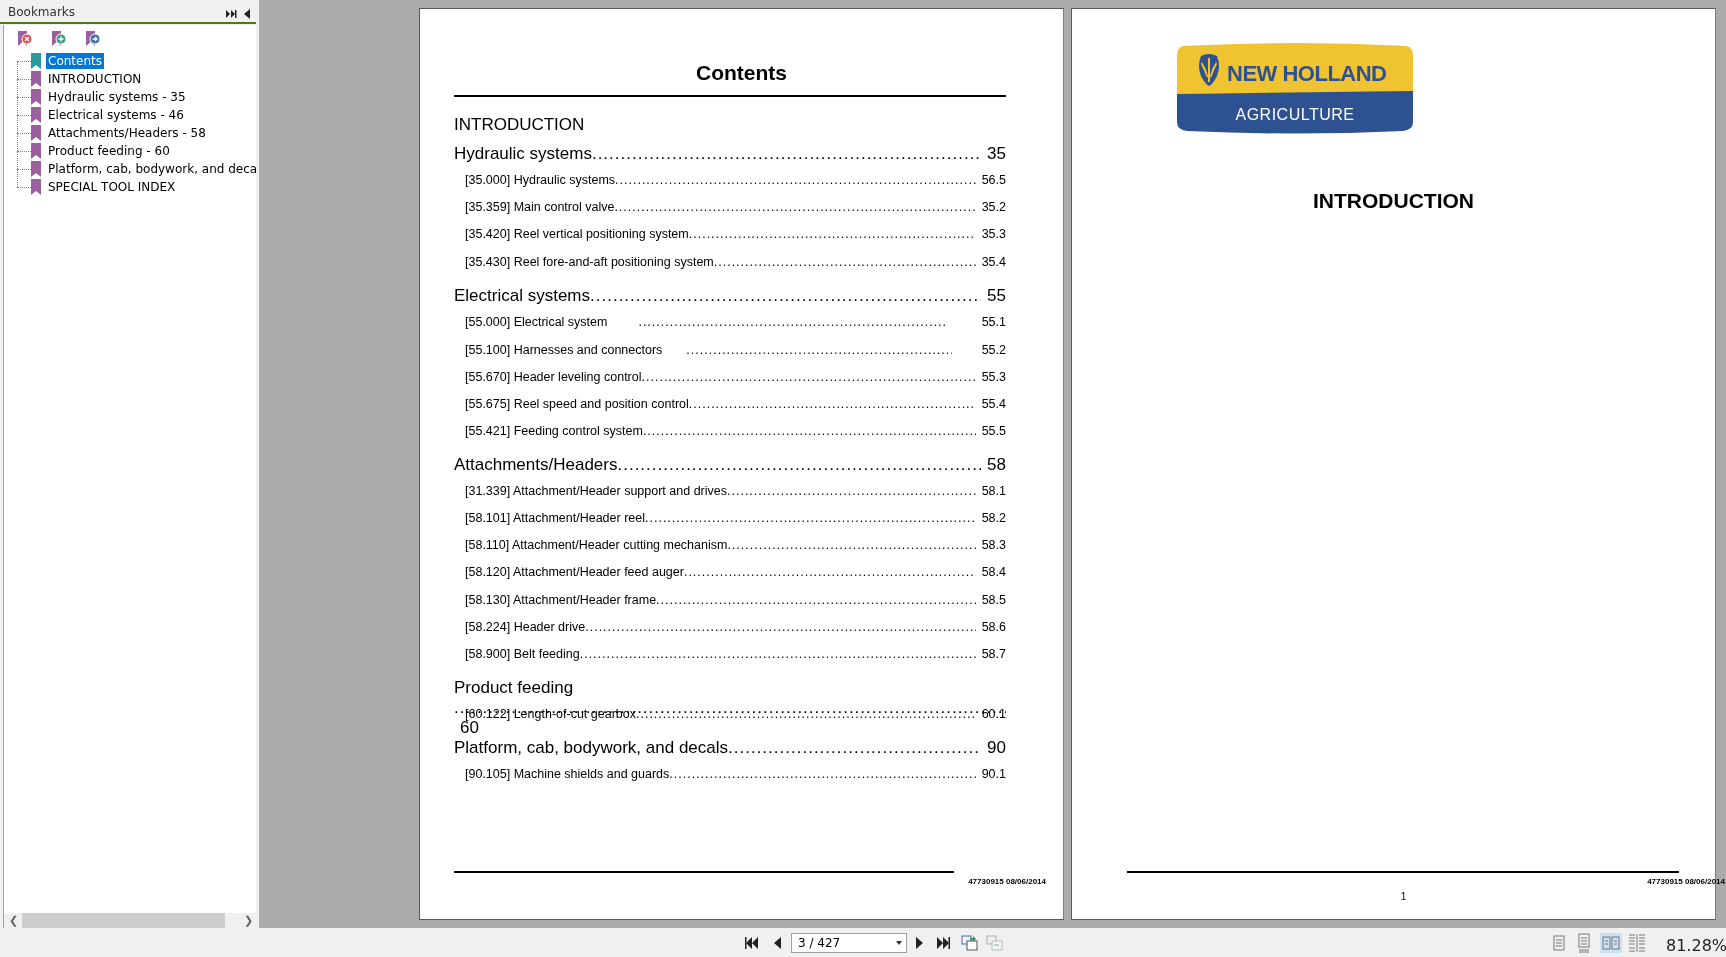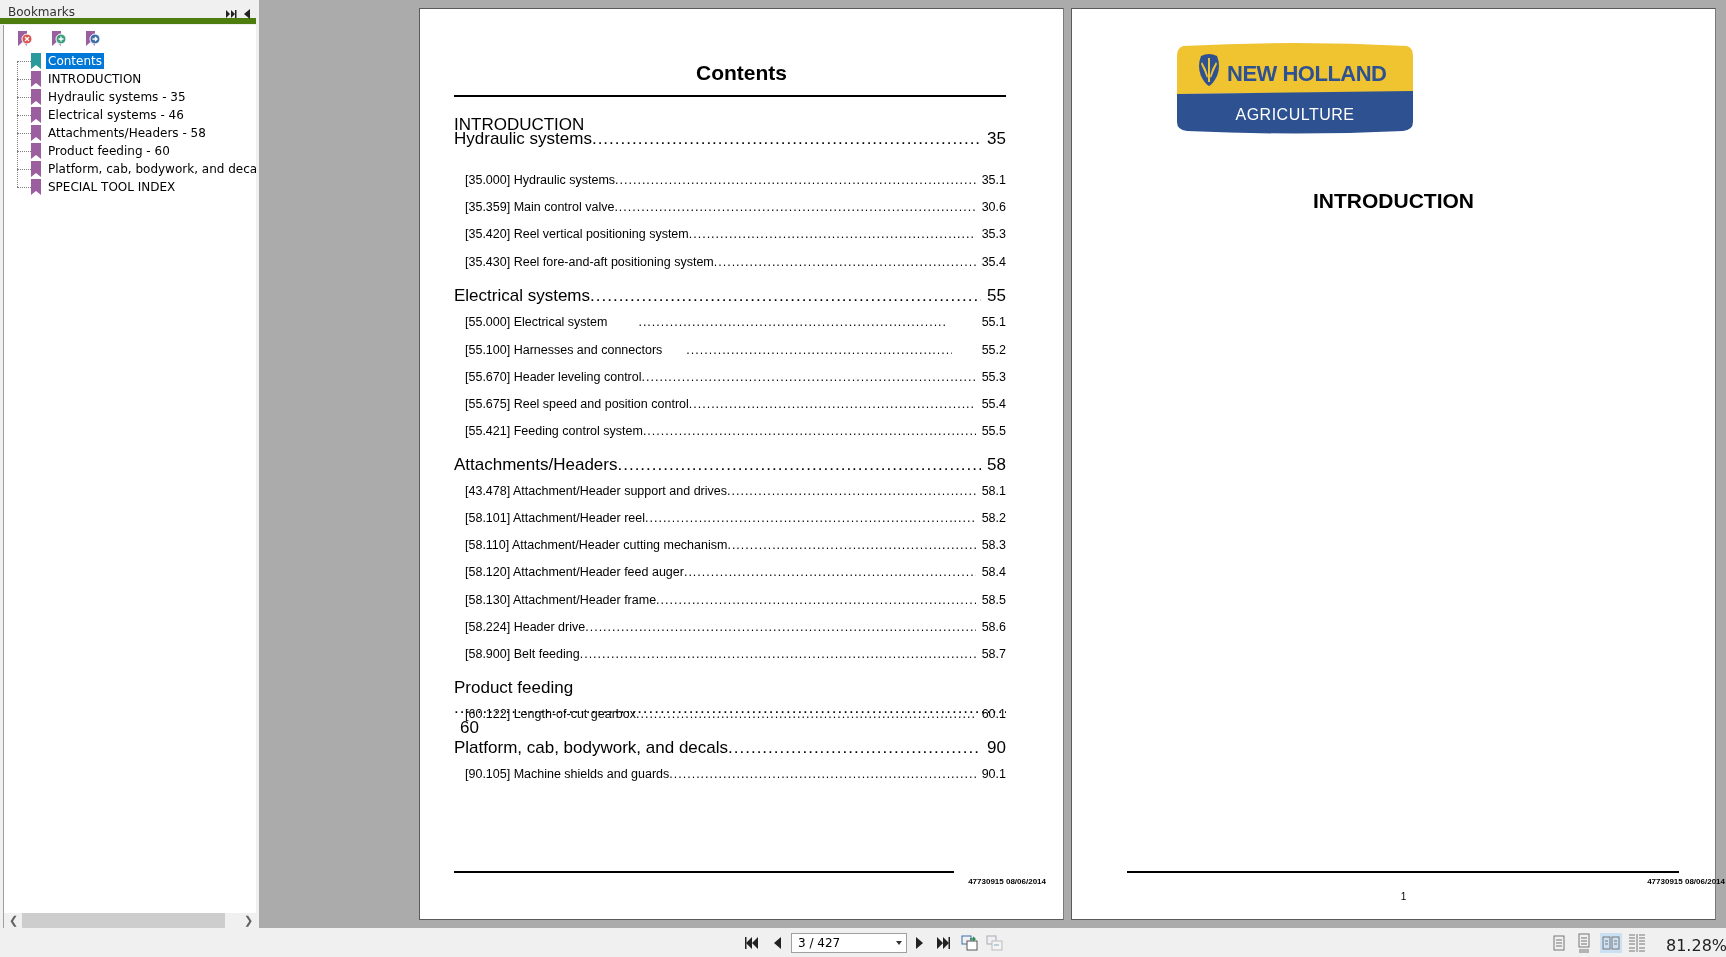--- a/index.html
+++ b/index.html
@@ -1,21 +1,21 @@
 <!DOCTYPE html>
 <html><head>
 <meta charset="utf-8">
 <style>
   * { box-sizing: border-box; margin: 0; padding: 0; }
   html, body { width: 1726px; height: 957px; overflow: hidden; background: #f0f0f0; font-family: "DejaVu Sans", sans-serif; }
   #app { position: relative; width: 1726px; height: 957px; }
 
   
   #sidebar { position: absolute; left: 0; top: 0; width: 256px; height: 928px; background: #f0f0f0; }
-  #sb-header { position: absolute; left: 0; top: 0; width: 256px; height: 24px; background: #f0f0f0; border-bottom: 6px solid #4d7c0f; }
+  #sb-header { position: absolute; left: 0; top: 0; width: 256px; height: 24px; background: #f0f0f0; border-bottom: 2px solid #4d7c0f; }
   #sb-title { position: absolute; left: 8px; top: 5px; font-size: 12px; color: #333; }
   #sb-pin { position: absolute; left: 225px; top: 5px; width: 12px; height: 12px; }
   #sb-collapse { position: absolute; left: 242px; top: 5px; width: 10px; height: 12px; }
   #sb-body { position: absolute; left: 3px; top: 25px; width: 253px; height: 888px; background: #fff; border-left: 1px solid #a0a0a0; }
   #sb-toolbar { position: absolute; left: 12px; top: 5px; height: 20px; display: flex; gap: 16px; }
   .tb-icon { width: 18px; height: 18px; position: relative; }
   #tree { position: absolute; left: 0; top: 27px; width: 253px; }
   .tree-item { position: relative; height: 18px; white-space: nowrap; }
   .tree-conn { position: absolute; left: 13px; top: 9px; width: 14px; border-top: 1px dotted #808080; }
   .tree-vline { position: absolute; left: 13px; top: 0; width: 0; border-left: 1px dotted #808080; }
@@ -184,34 +184,34 @@
 
   <div id="viewer">
 
     <div class="page pdf" id="page-left">
       <div id="toc-title">Contents</div>
       <div id="toc-rule"></div>
       <div id="toc">
           <div class="toc-row h1" style="top: 0px;">
             <span class="t">INTRODUCTION</span>
           </div>
-          <div class="toc-row h1" style="top: 14px;">
+          <div class="toc-row h1" style="top: 29px;">
             <span class="t">Hydraulic systems</span>
             <span class="d"></span>
             <span class="p">35</span>
           </div>
           <div class="toc-row h2" style="top: 58px;">
             <span class="t">[35.000] Hydraulic systems</span>
             <span class="d"></span>
-            <span class="p">35.1</span>
+            <span class="p">56.5</span>
           </div>
           <div class="toc-row h2" style="top: 85px;">
             <span class="t">[35.359] Main control valve</span>
             <span class="d"></span>
-            <span class="p">30.6</span>
+            <span class="p">35.2</span>
           </div>
           <div class="toc-row h2" style="top: 112px;">
             <span class="t">[35.420] Reel vertical positioning system</span>
             <span class="d"></span>
             <span class="p">35.3</span>
           </div>
           <div class="toc-row h2" style="top: 140px;">
             <span class="t">[35.430] Reel fore-and-aft positioning system</span>
             <span class="d"></span>
             <span class="p">35.4</span>
@@ -245,21 +245,21 @@
             <span class="t">[55.421] Feeding control system</span>
             <span class="d"></span>
             <span class="p">55.5</span>
           </div>
           <div class="toc-row h1" style="top: 340px;">
             <span class="t">Attachments/Headers</span>
             <span class="d"></span>
             <span class="p">58</span>
           </div>
           <div class="toc-row h2" style="top: 369px;">
-            <span class="t">[43.478] Attachment/Header support and drives</span>
+            <span class="t">[31.339] Attachment/Header support and drives</span>
             <span class="d"></span>
             <span class="p">58.1</span>
           </div>
           <div class="toc-row h2" style="top: 396px;">
             <span class="t">[58.101] Attachment/Header reel</span>
             <span class="d"></span>
             <span class="p">58.2</span>
           </div>
           <div class="toc-row h2" style="top: 423px;">
             <span class="t">[58.110] Attachment/Header cutting mechanism</span>

